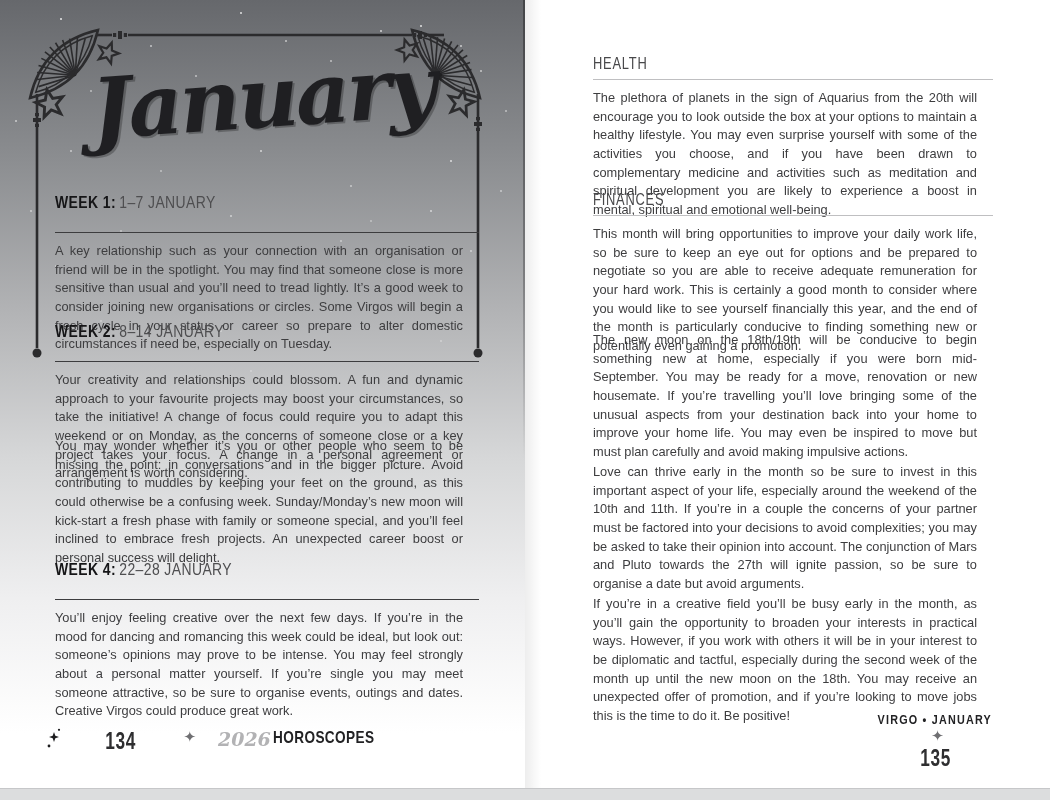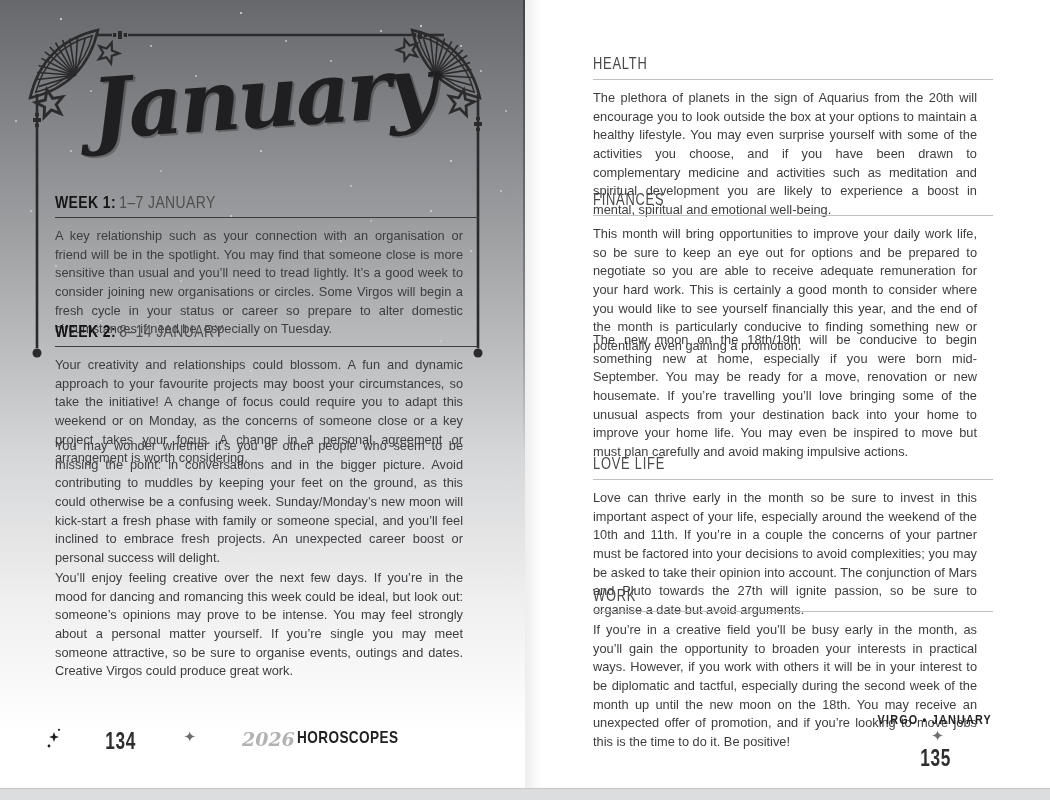--- a/index.html
+++ b/index.html
@@ -40,21 +40,21 @@
   .frame-svg{position:absolute;top:0;left:0;}
   .month-title{
     position:absolute;top:48px;left:0;width:525px;text-align:center;
     font-family:"DejaVu Serif", serif;font-style:italic;font-weight:bold;
     font-size:84px;color:#1f1f22;transform:rotate(-4deg);letter-spacing:-3px;
     text-shadow:2px 2px 0 rgba(0,0,0,.25);
   }
   .week-block{position:absolute;left:55px;width:424px;}
   .wk1{top:193px}.wk2{top:322px}.wk3{top:428px}.wk4{top:560px}
   .week-heading{
-    border-bottom:1.5px solid #3c3c3e;padding-bottom:4px;white-space:nowrap;text-decoration:underline;
+    border-bottom:1.5px solid #3c3c3e;padding-bottom:19px;white-space:nowrap;text-decoration:underline;
   }
   .week-heading .inner{
     display:inline-block;transform:scaleX(.82);transform-origin:left center;
     font-size:17px;letter-spacing:.5px;
   }
   .week-label{font-weight:800;color:#151517;}
   .week-range{font-weight:400;color:#4e4e50;margin-left:4px;}
   .body-text{
     margin:9px 16px 0 0;font-size:12.8px;line-height:1.46;color:#3d3d3f;
     text-align:justify;
@@ -97,21 +97,21 @@
     font-size:19px;color:#b2b2b4;letter-spacing:0;
   }
   .book-title{
     display:inline-block;transform:scaleX(.8);transform-origin:left center;
     font-size:17px;font-weight:800;color:#222224;letter-spacing:.5px;margin-left:2px;
   }
   .running-head{
     display:inline-block;transform:scaleX(.8);transform-origin:right center;
     font-size:13.5px;font-weight:800;color:#222224;letter-spacing:1.5px;
   }
-  .fl-gap1{margin-left:14px}.fl-gap2{margin-left:42px}.fl-gap3{margin-left:46px}
+  .fl-gap1{margin-left:14px}.fl-gap2{margin-left:42px}.fl-gap3{margin-left:22px}
   .fr-gap1{margin-left:34px}.fr-gap2{margin-left:30px}.fr-gap3{margin-left:10px}
   
   .bottom-edge{
     position:absolute;left:0;top:788px;width:1050px;height:12px;
     background:#dcddde;border-top:1px solid #c6c7c9;
   }
 </style>
 </head>
 <body>
 
@@ -188,20 +188,25 @@
         </span>
       </div>
       <p class="body-text">Your creativity and relationships could blossom. A fun and dynamic approach to your favourite projects may boost your circumstances, so take the initiative! A change of focus could require you to adapt this weekend or on Monday, as the concerns of someone close or a key project takes your focus. A change in a personal agreement or arrangement is worth considering.</p>
     </div>
 
     <div class="week-block wk3">
       <p class="body-text">You may wonder whether it’s you or other people who seem to be missing the point: in conversations and in the bigger picture. Avoid contributing to muddles by keeping your feet on the ground, as this could otherwise be a confusing week. Sunday/Monday’s new moon will kick-start a fresh phase with family or someone special, and you’ll feel inclined to embrace fresh projects. An unexpected career boost or personal success will delight.</p>
     </div>
 
     <div class="week-block wk4">
+      <div class="week-heading">
+        <span class="inner">
+          <span class="week-label">WEEK 4:</span><span class="week-range">22–28 JANUARY</span>
+        </span>
+      </div>
       <p class="body-text">You’ll enjoy feeling creative over the next few days. If you’re in the mood for dancing and romancing this week could be ideal, but look out: someone’s opinions may prove to be intense. You may feel strongly about a personal matter yourself. If you’re single you may meet someone attractive, so be sure to organise events, outings and dates. Creative Virgos could produce great work.</p>
     </div>
 
     <div class="footer-left">
       <svg width="40" height="42" viewBox="0 0 40 42">
         <path d="M27,4 A17,17 0 1,0 27,38 A13.5,13.5 0 1,1 27,4 Z" fill="#1d1d1f"></path>
         <path d="M8,4 L9.3,7.7 L13,9 L9.3,10.3 L8,14 L6.7,10.3 L3,9 L6.7,7.7 Z" fill="#1d1d1f"></path>
         <circle cx="3" cy="18" r="1.4" fill="#1d1d1f"></circle>
         <circle cx="13" cy="1.8" r="1.1" fill="#1d1d1f"></circle>
       </svg>
@@ -227,30 +232,24 @@
         <span class="inner">FINANCES</span>
       </div>
       <p class="body-text">This month will bring opportunities to improve your daily work life, so be sure to keep an eye out for options and be prepared to negotiate so you are able to receive adequate remuneration for your hard work. This is certainly a good month to consider where you would like to see yourself financially this year, and the end of the month is particularly conducive to finding something new or potentially even gaining a promotion.</p>
     </div>
 
     <div class="section-block sec3">
       <p class="body-text">The new moon on the 18th/19th will be conducive to begin something new at home, especially if you were born mid-September. You may be ready for a move, renovation or new housemate. If you’re travelling you’ll love bringing some of the unusual aspects from your destination back into your home to improve your home life. You may even be inspired to move but must plan carefully and avoid making impulsive actions.</p>
     </div>
 
     <div class="section-block sec4">
-      <div class="section-heading">
-        <span class="inner">LOVE LIFE</span>
-      </div>
       <p class="body-text">Love can thrive early in the month so be sure to invest in this important aspect of your life, especially around the weekend of the 10th and 11th. If you’re in a couple the concerns of your partner must be factored into your decisions to avoid complexities; you may be asked to take their opinion into account. The conjunction of Mars and Pluto towards the 27th will ignite passion, so be sure to organise a date but avoid arguments.</p>
     </div>
 
     <div class="section-block sec5">
-      <div class="section-heading">
-        <span class="inner">WORK</span>
-      </div>
       <p class="body-text">If you’re in a creative field you’ll be busy early in the month, as you’ll gain the opportunity to broaden your interests in practical ways. However, if you work with others it will be in your interest to be diplomatic and tactful, especially during the second week of the month up until the new moon on the 18th. You may receive an unexpected offer of promotion, and if you’re looking to move jobs this is the time to do it. Be positive!</p>
     </div>
 
     <div class="footer-right">
       <span class="running-head">VIRGO • JANUARY</span>
       <span class="diamond fr-gap1">✦</span>
       <span class="page-num fr-gap2">135</span>
       <svg class="fr-gap3" width="40" height="42" viewBox="0 0 40 42" style="margin-left:10px">
         <g transform="translate(40,0) scale(-1,1)">
           <path d="M27,4 A17,17 0 1,0 27,38 A13.5,13.5 0 1,1 27,4 Z" fill="#1d1d1f"></path>

